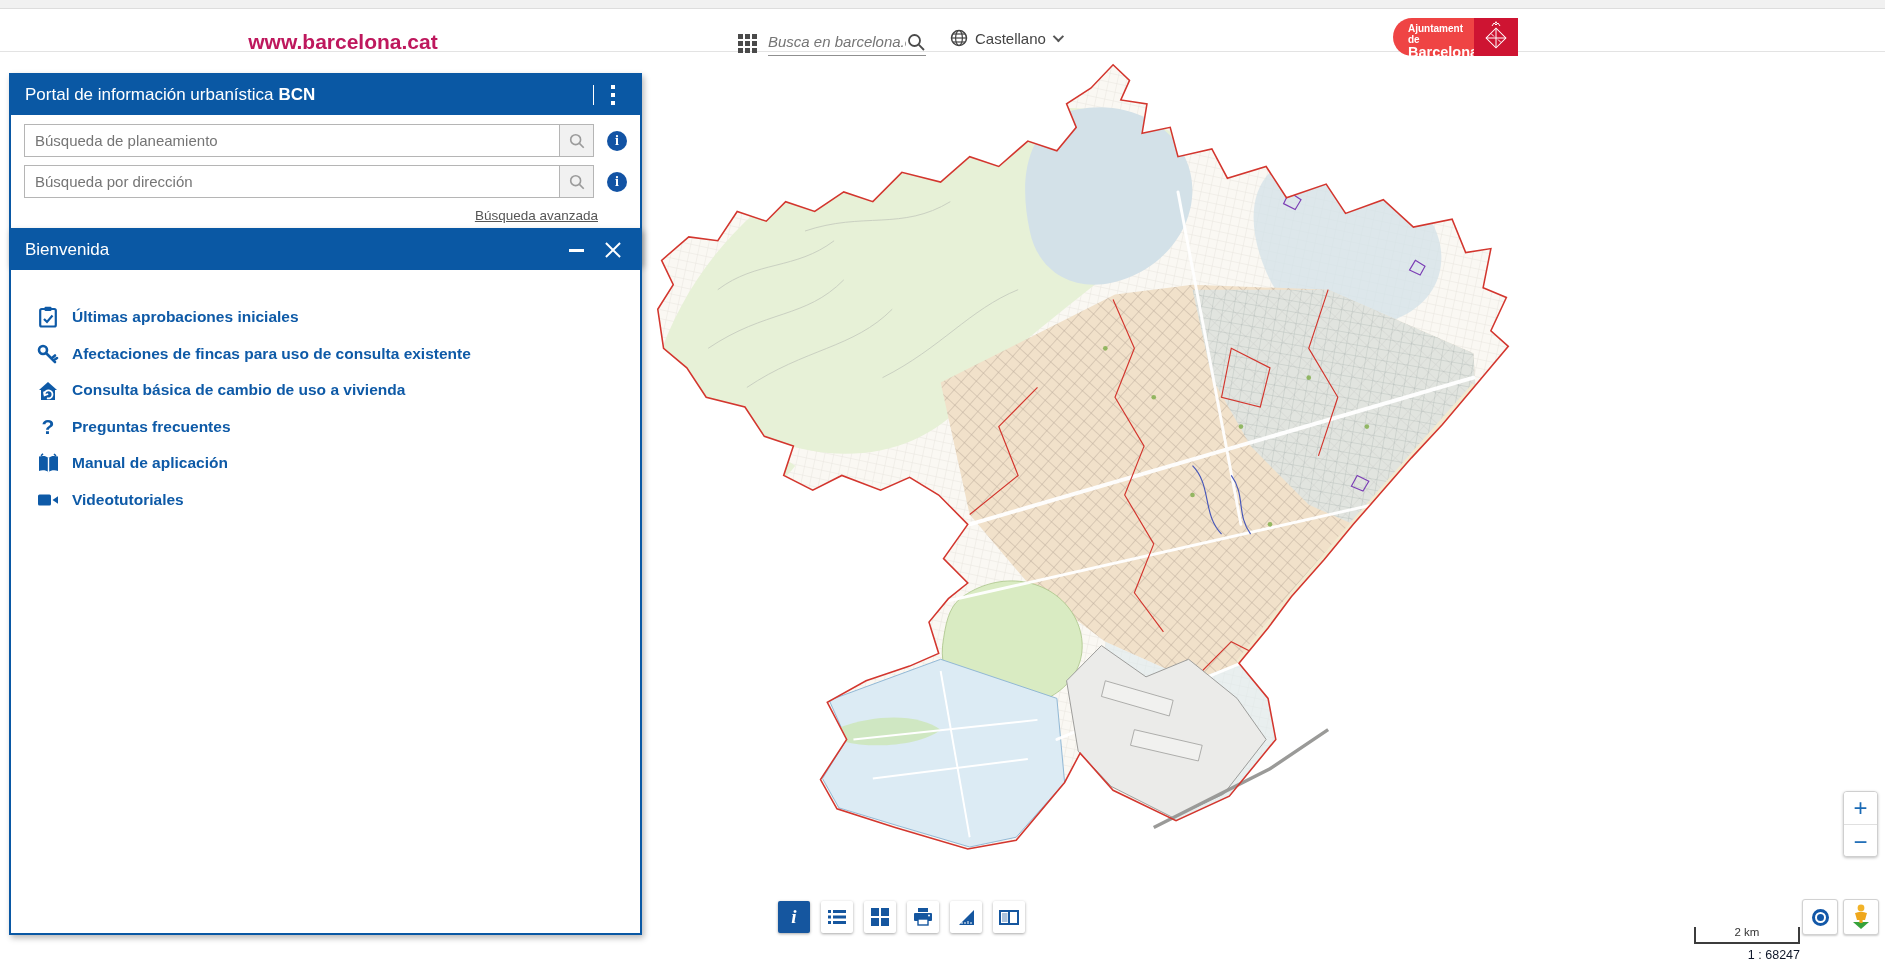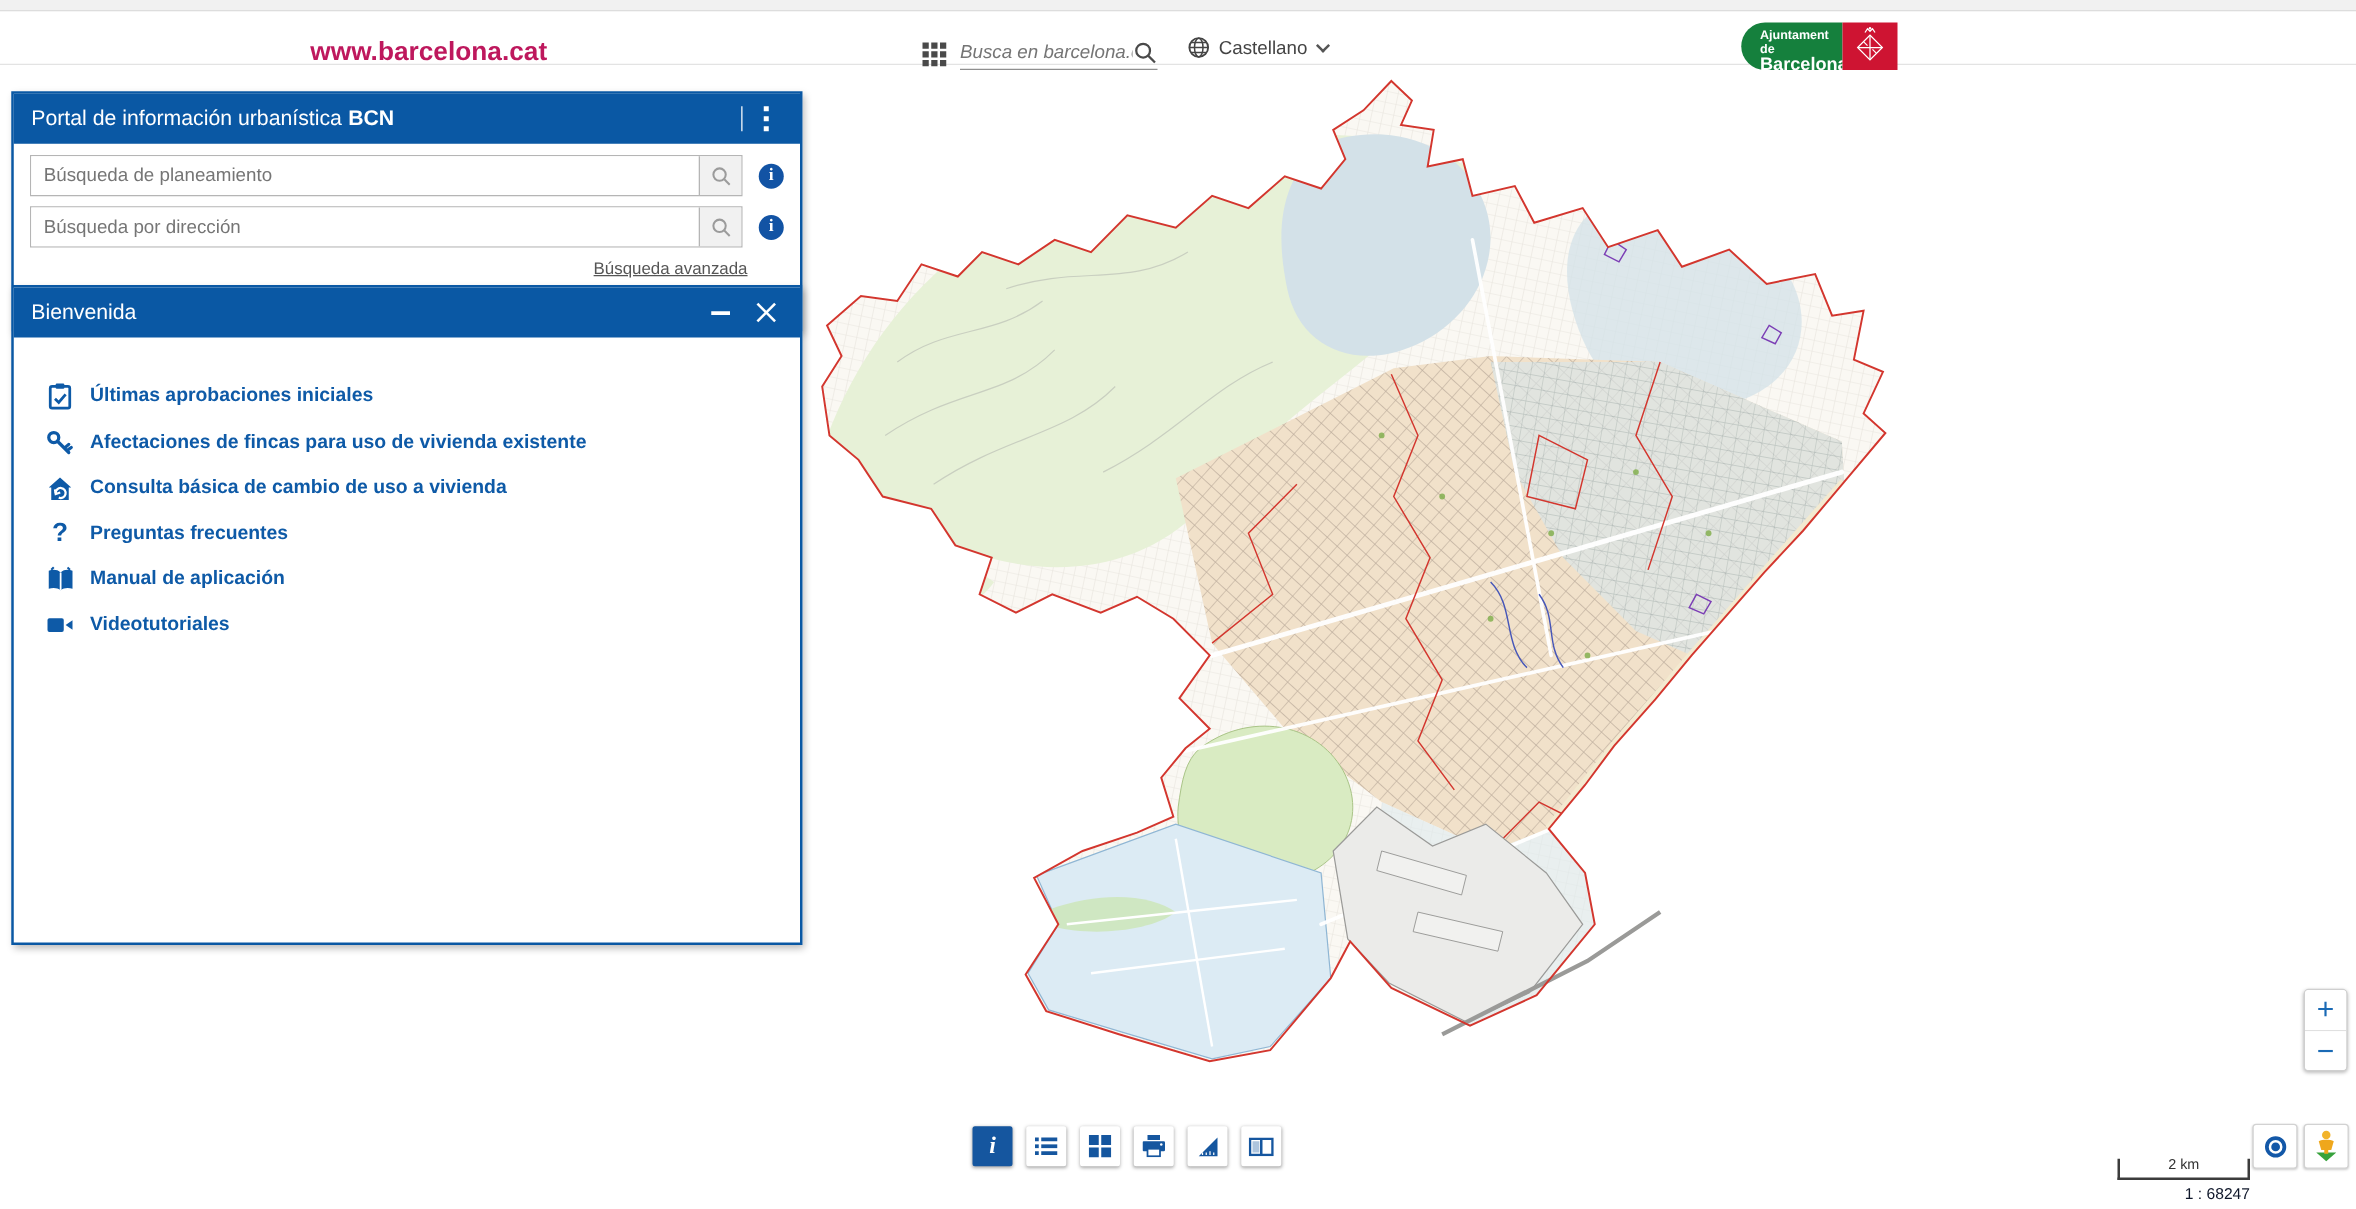--- a/index.html
+++ b/index.html
@@ -23,32 +23,32 @@
     border-bottom:1px solid #8f8f8f; display:flex; align-items:center; }
   .hdr-search input { flex:1; border:none; outline:none; font-style:italic;
     font-size:15px; color:#767676; font-family:"Liberation Sans", sans-serif;
     background:transparent; min-width:0; }
   .hdr-search svg { flex:0 0 auto; }
   .lang { position:absolute; left:950px; top:16px; height:24px; display:flex;
     align-items:center; gap:7px; cursor:pointer; color:#444; font-size:15px; }
   .chev { width:8px; height:8px; border-right:2px solid #555; border-bottom:2px solid #555;
     transform:rotate(45deg) translateY(-2px); }
   .logo { position:absolute; left:1393px; top:8px; height:38px; display:flex; cursor:pointer; }
-  .logo-black { background:#15803d; color:#fff; border-radius:19px 0 0 19px;
+  .logo-black { background:#ef4444; color:#fff; border-radius:19px 0 0 19px;
     padding:5px 8px 0 15px; width:81px; }
   .logo-black .l1 { font-size:10px; font-weight:bold; line-height:11px; }
   .logo-black .l2 { font-size:14.5px; font-weight:bold; line-height:15px; }
   .logo-red { background:#ce1432; width:44px; display:flex; align-items:center; justify-content:center; }
   
   .panel { position:absolute; left:9px; width:633px; background:#fff;
     border:2px solid #0a58a4; box-shadow:2px 3px 6px rgba(0,0,0,.28); }
   .panel-hd { height:40px; background:#0a58a4; color:#fff; display:flex;
     align-items:center; padding:0 14px; font-size:17px; position:relative; }
   .panel1 { top:73px; height:192px; }
-  .panel2 { top:228px; height:528px; }
+  .panel2 { top:228px; height:707px; }
   .b { font-weight:bold; margin-left:5px; }
   .hd-divider { position:absolute; right:46px; top:10px; width:1px; height:20px; background:#fff; }
   .dots { position:absolute; right:18px; top:8px; width:18px; height:24px; cursor:pointer;
     display:flex; flex-direction:column; align-items:center; justify-content:space-between; padding:2px 0;}
   .dots i { width:4px; height:4px; background:#fff; }
   .p1-body { padding:9px 13px 0 13px; }
   .srch-row { display:flex; align-items:center; margin-bottom:8px; }
   .srch-group { flex:1; display:flex; border:1px solid #b5b5b5; height:33px; background:#fff; }
   .srch-group input { flex:1; border:none; outline:none; padding:0 10px; font-size:15px;
     color:#555; font-family:"Liberation Sans", sans-serif; min-width:0; }
@@ -226,21 +226,21 @@
         </span>
         <span class="lbl">Últimas aprobaciones iniciales</span>
       </li>
       <li>
         <span class="ic">
           <svg width="22" height="20" viewBox="0 0 22 20">
             <circle cx="6" cy="6" r="4" fill="none" stroke="#0e5aa7" stroke-width="2.6"></circle>
             <path d="M9,9 L18,18 M14.5,14.5 L18,11.5 M16.5,16.5 L20,14" fill="none" stroke="#0e5aa7" stroke-width="2.6" stroke-linecap="round"></path>
           </svg>
         </span>
-        <span class="lbl">Afectaciones de fincas para uso de vivienda existente</span>
+        <span class="lbl">Afectaciones de fincas para uso de consulta existente</span>
       </li>
       <li>
         <span class="ic">
           <svg width="22" height="21" viewBox="0 0 22 21">
             <path d="M2,10 L11,2 L20,10 L18,10 L18,20 L4,20 L4,10 Z" fill="#0e5aa7"></path>
             <path d="M7.5,14.5 a4,4 0 1 1 2.5,3.6" fill="none" stroke="#fff" stroke-width="1.8"></path>
             <path d="M7,11.5 L7.6,15.2 L11.2,14" fill="none" stroke="#fff" stroke-width="1.8"></path>
           </svg>
         </span>
         <span class="lbl">Consulta básica de cambio de uso a vivienda</span>

